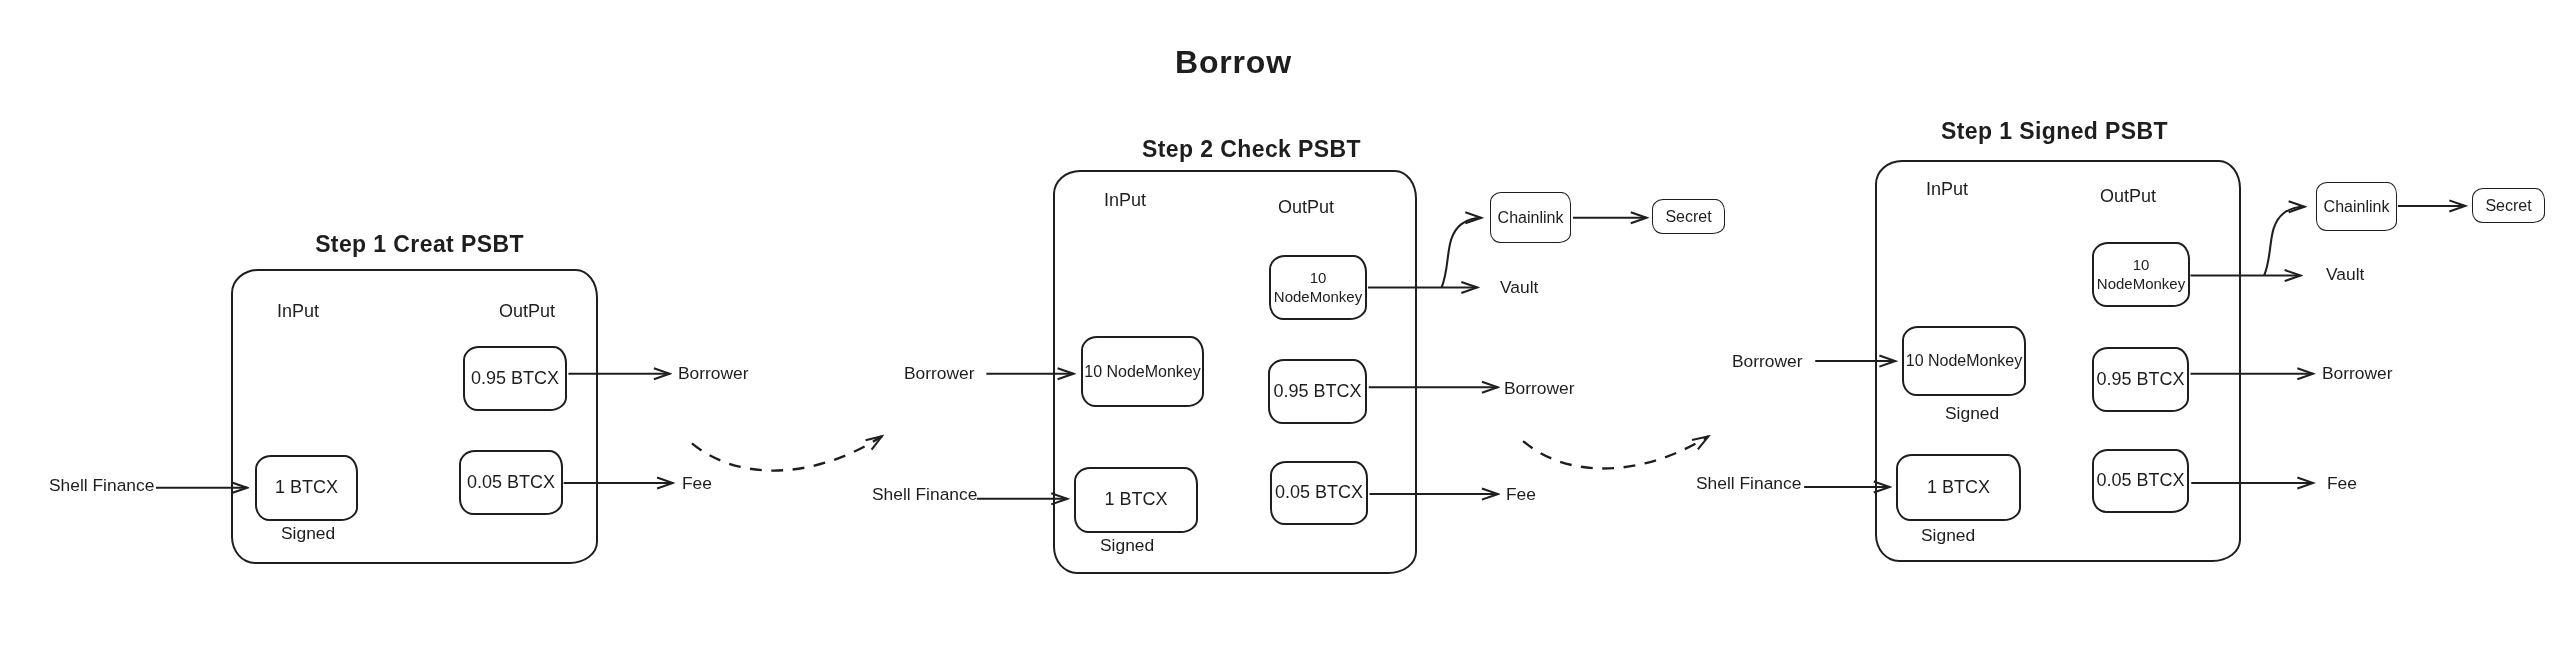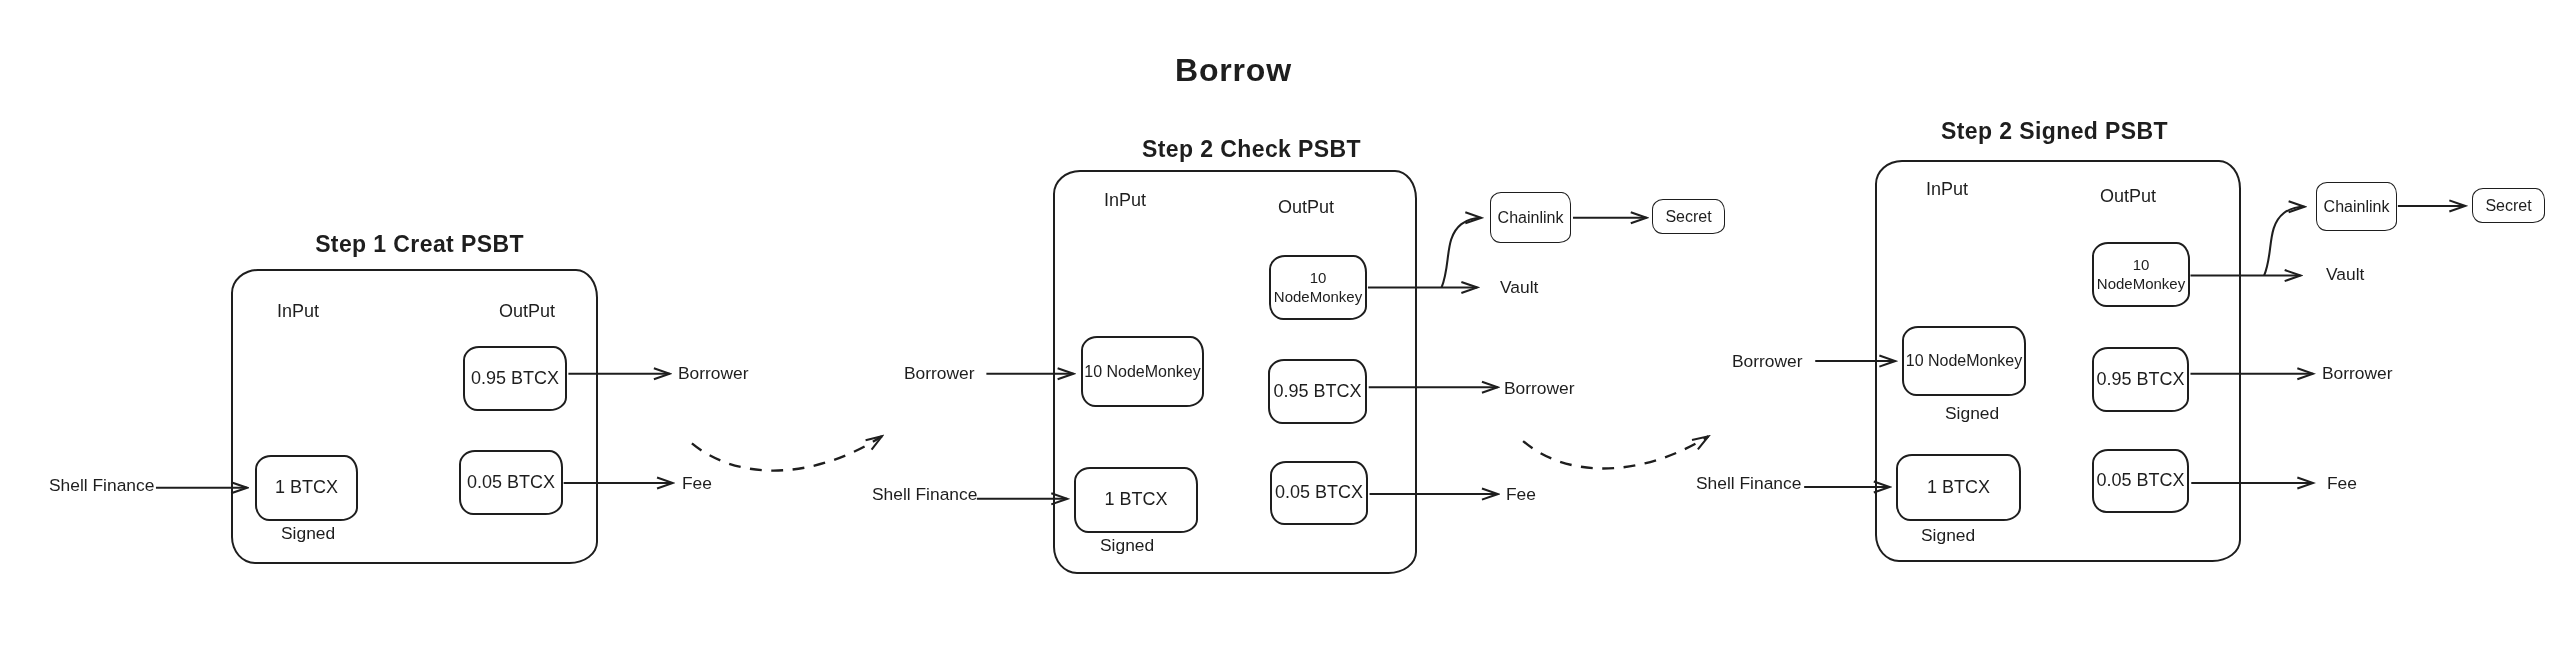--- a/index.html
+++ b/index.html
@@ -57,21 +57,21 @@
     pointer-events: none;
   }
   svg.connectors path { stroke: #1e1e1e; stroke-width: 2.6px; fill: none; }
   svg.connectors path.dashed { stroke-dasharray: 15 12; stroke-width: 3px; }
 </style>
 </head>
 <body>
 
 <div class="canvas">
 
-  <div class="abs diagram-title" style="left:1115px; top:52px; width:237px;">Borrow</div>
+  <div class="abs diagram-title" style="left:1115px; top:44px; width:237px;">Borrow</div>
 
   <div class="abs step-title" style="left:293px; top:231px; width:253px;">Step 1 Creat PSBT</div>
   <div class="abs panel-box" style="left:231px; top:269px; width:363px; height:291px;"></div>
   <div class="abs hdr" style="left:277px; top:301px;">InPut</div>
   <div class="abs hdr" style="left:499px; top:301px;">OutPut</div>
 
   <div class="abs node-box" style="left:463px; top:346px; width:104px; height:65px;">
     <span class="box-label">0.95 BTCX</span>
   </div>
   <div class="abs node-box" style="left:459px; top:450px; width:104px; height:65px;">
@@ -115,21 +115,21 @@
   <div class="abs ext-label" style="left:1504px; top:378px;">Borrower</div>
   <div class="abs ext-label" style="left:1506px; top:484px;">Fee</div>
 
   <div class="abs node-box small-box" style="left:1490px; top:192px; width:81px; height:51px;">
     <span class="box-label-sm" style="font-size:16px;">Chainlink</span>
   </div>
   <div class="abs node-box small-box" style="left:1652px; top:199px; width:73px; height:35px;">
     <span class="box-label-sm" style="font-size:16px;">Secret</span>
   </div>
 
-  <div class="abs step-title" style="left:1928px; top:118px; width:253px;">Step 2 Signed PSBT</div>
+  <div class="abs step-title" style="left:1928px; top:118px; width:253px;">Step 1 Signed PSBT</div>
   <div class="abs panel-box" style="left:1875px; top:160px; width:362px; height:398px;"></div>
   <div class="abs hdr" style="left:1926px; top:179px;">InPut</div>
   <div class="abs hdr" style="left:2100px; top:186px;">OutPut</div>
 
   <div class="abs node-box" style="left:2092px; top:242px; width:98px; height:65px;">
     <span class="box-label-sm">10</span>
     <span class="box-label-sm">NodeMonkey</span>
   </div>
   <div class="abs node-box" style="left:2092px; top:347px; width:97px; height:65px;">
     <span class="box-label">0.95 BTCX</span>

